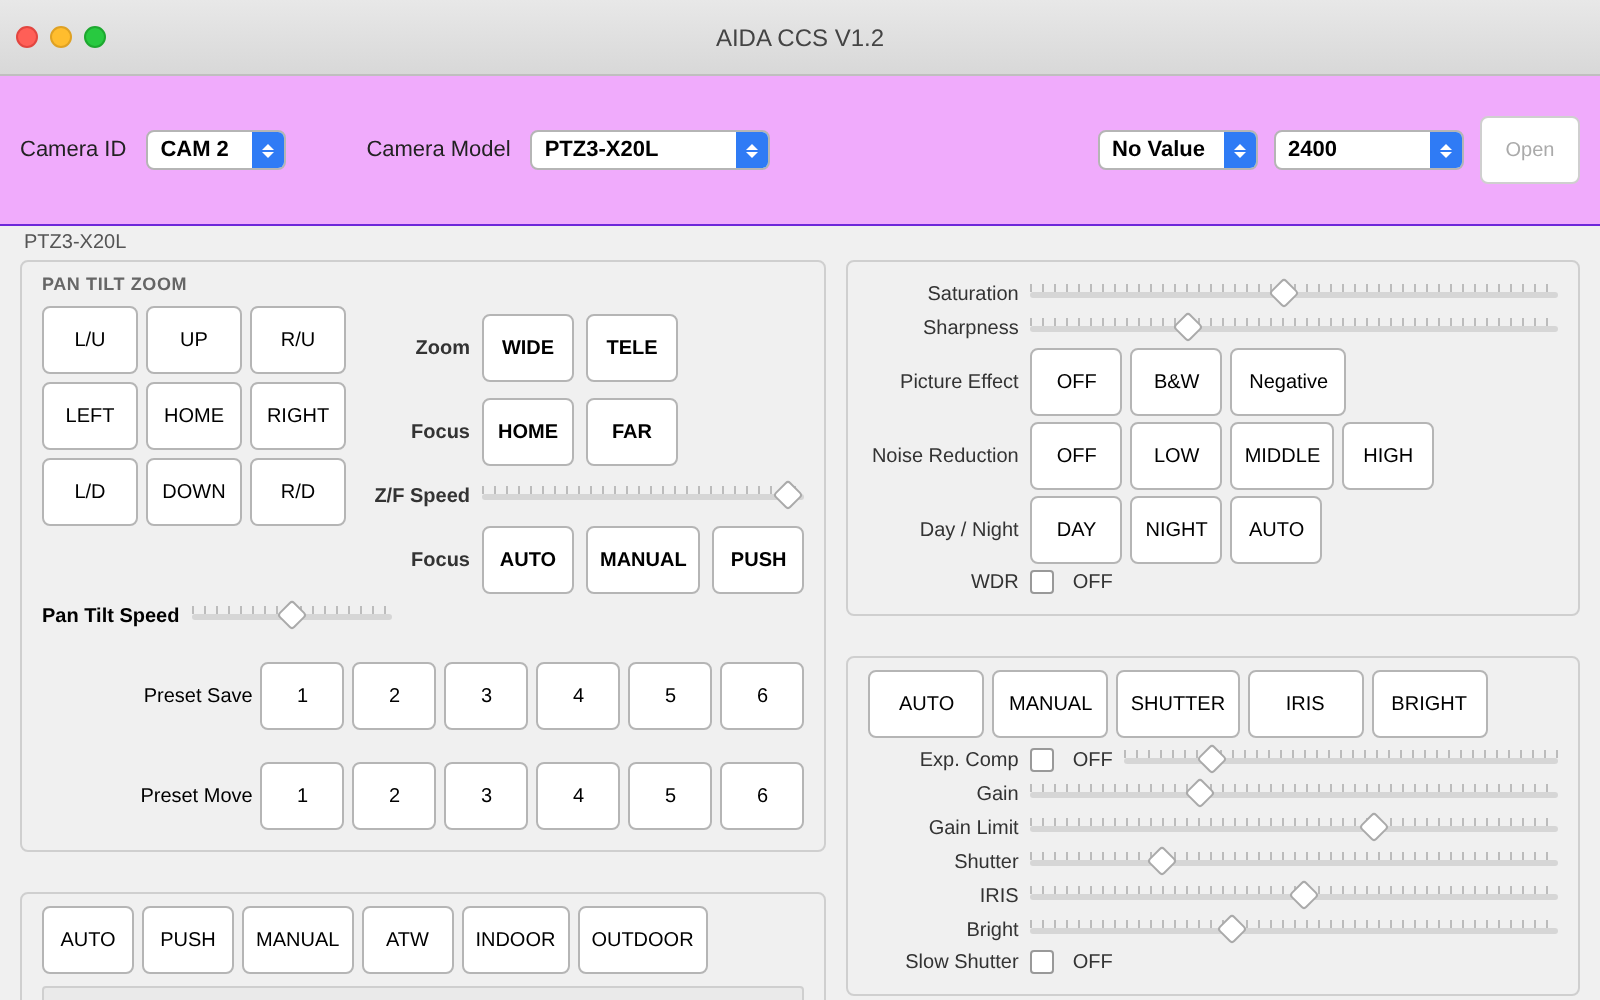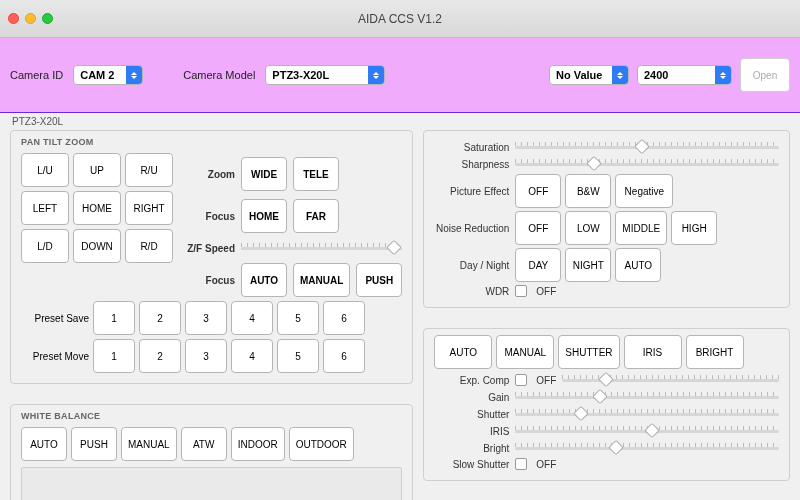--- a/index.html
+++ b/index.html
@@ -126,21 +126,21 @@
   position:absolute;top:6px;left:0;right:0;height:3px;background:#d6d6d6;border-radius:2px;
 }
 .slider .ticks{
   position:absolute;top:2px;left:0;right:0;height:4px;
   background:repeating-linear-gradient(to right,#bcbcbc 0,#bcbcbc 1px,transparent 1px,transparent 6px);
 }
 .slider .thumb{
   position:absolute;top:1px;width:11px;height:11px;background:#fff;border:1px solid #aaa;border-radius:2px;transform:translateX(-50%) rotate(45deg);
 }
 .preset-row{
-  display:flex;align-items:center;gap:4px;margin-top:4px;
+  display:flex;align-items:center;gap:4px;margin-top:16px;justify-content:flex-end;
 }
 .preset-row .plabel{width:68px;text-align:right;font-size:10px}
 .preset-row .btn{min-width:42px}
 .wb-row{display:flex;gap:4px;flex-wrap:wrap}
 .wb-area{
   margin-top:6px;height:60px;border:1px solid #cfcfcf;background:#eaeaea;border-radius:2px;
 }
 .img-row{display:flex;align-items:center;gap:6px;margin-top:3px}
 .chk {
   display:inline-block;width:12px;height:12px;border:1px solid #999;border-radius:2px;background:#fff;vertical-align:middle;
@@ -226,20 +226,28 @@
             </div>
           </div>
           <div class="rowline">
             <span class="rlabel">Focus</span>
             <div class="btn">AUTO</div>
             <div class="btn">MANUAL</div>
             <div class="btn">PUSH</div>
           </div>
         </div>
       </div>
+      <div class="rowline">
+        <span style="font-size:10px">Pan Tilt Speed</span>
+        <div class="slider" style="max-width:100px">
+          <div class="ticks"></div>
+            <div class="track"></div>
+          <div class="thumb" style="left:50%"></div>
+        </div>
+      </div>
       <div class="preset-row">
         <span class="plabel">Preset Save</span>
         <div class="btn">1</div>
         <div class="btn">2</div>
         <div class="btn">3</div>
         <div class="btn">4</div>
         <div class="btn">5</div>
         <div class="btn">6</div>
       </div>
       <div class="preset-row">
@@ -247,21 +255,20 @@
         <div class="btn">1</div>
         <div class="btn">2</div>
         <div class="btn">3</div>
         <div class="btn">4</div>
         <div class="btn">5</div>
         <div class="btn">6</div>
       </div>
     </div>
 
     <div class="group">
-      <div class="group-title">WHITE BALANCE</div>
       <div class="wb-row">
         <div class="btn">AUTO</div>
         <div class="btn">PUSH</div>
         <div class="btn">MANUAL</div>
         <div class="btn">ATW</div>
         <div class="btn">INDOOR</div>
         <div class="btn">OUTDOOR</div>
       </div>
       <div class="wb-area"></div>
     </div>
@@ -337,20 +344,28 @@
       </div>
       <div class="img-row">
         <span class="rlabel-lg">Gain</span>
         <div class="slider">
           <div class="ticks"></div>
             <div class="track"></div>
           <div class="thumb" style="left:32%"></div>
         </div>
       </div>
       <div class="img-row">
+        <span class="rlabel-lg">Gain Limit</span>
+        <div class="slider">
+          <div class="ticks"></div>
+            <div class="track"></div>
+          <div class="thumb" style="left:65%"></div>
+        </div>
+      </div>
+      <div class="img-row">
         <span class="rlabel-lg">Shutter</span>
         <div class="slider">
           <div class="ticks"></div>
             <div class="track"></div>
           <div class="thumb" style="left:25%"></div>
         </div>
       </div>
       <div class="img-row">
         <span class="rlabel-lg">IRIS</span>
         <div class="slider">

